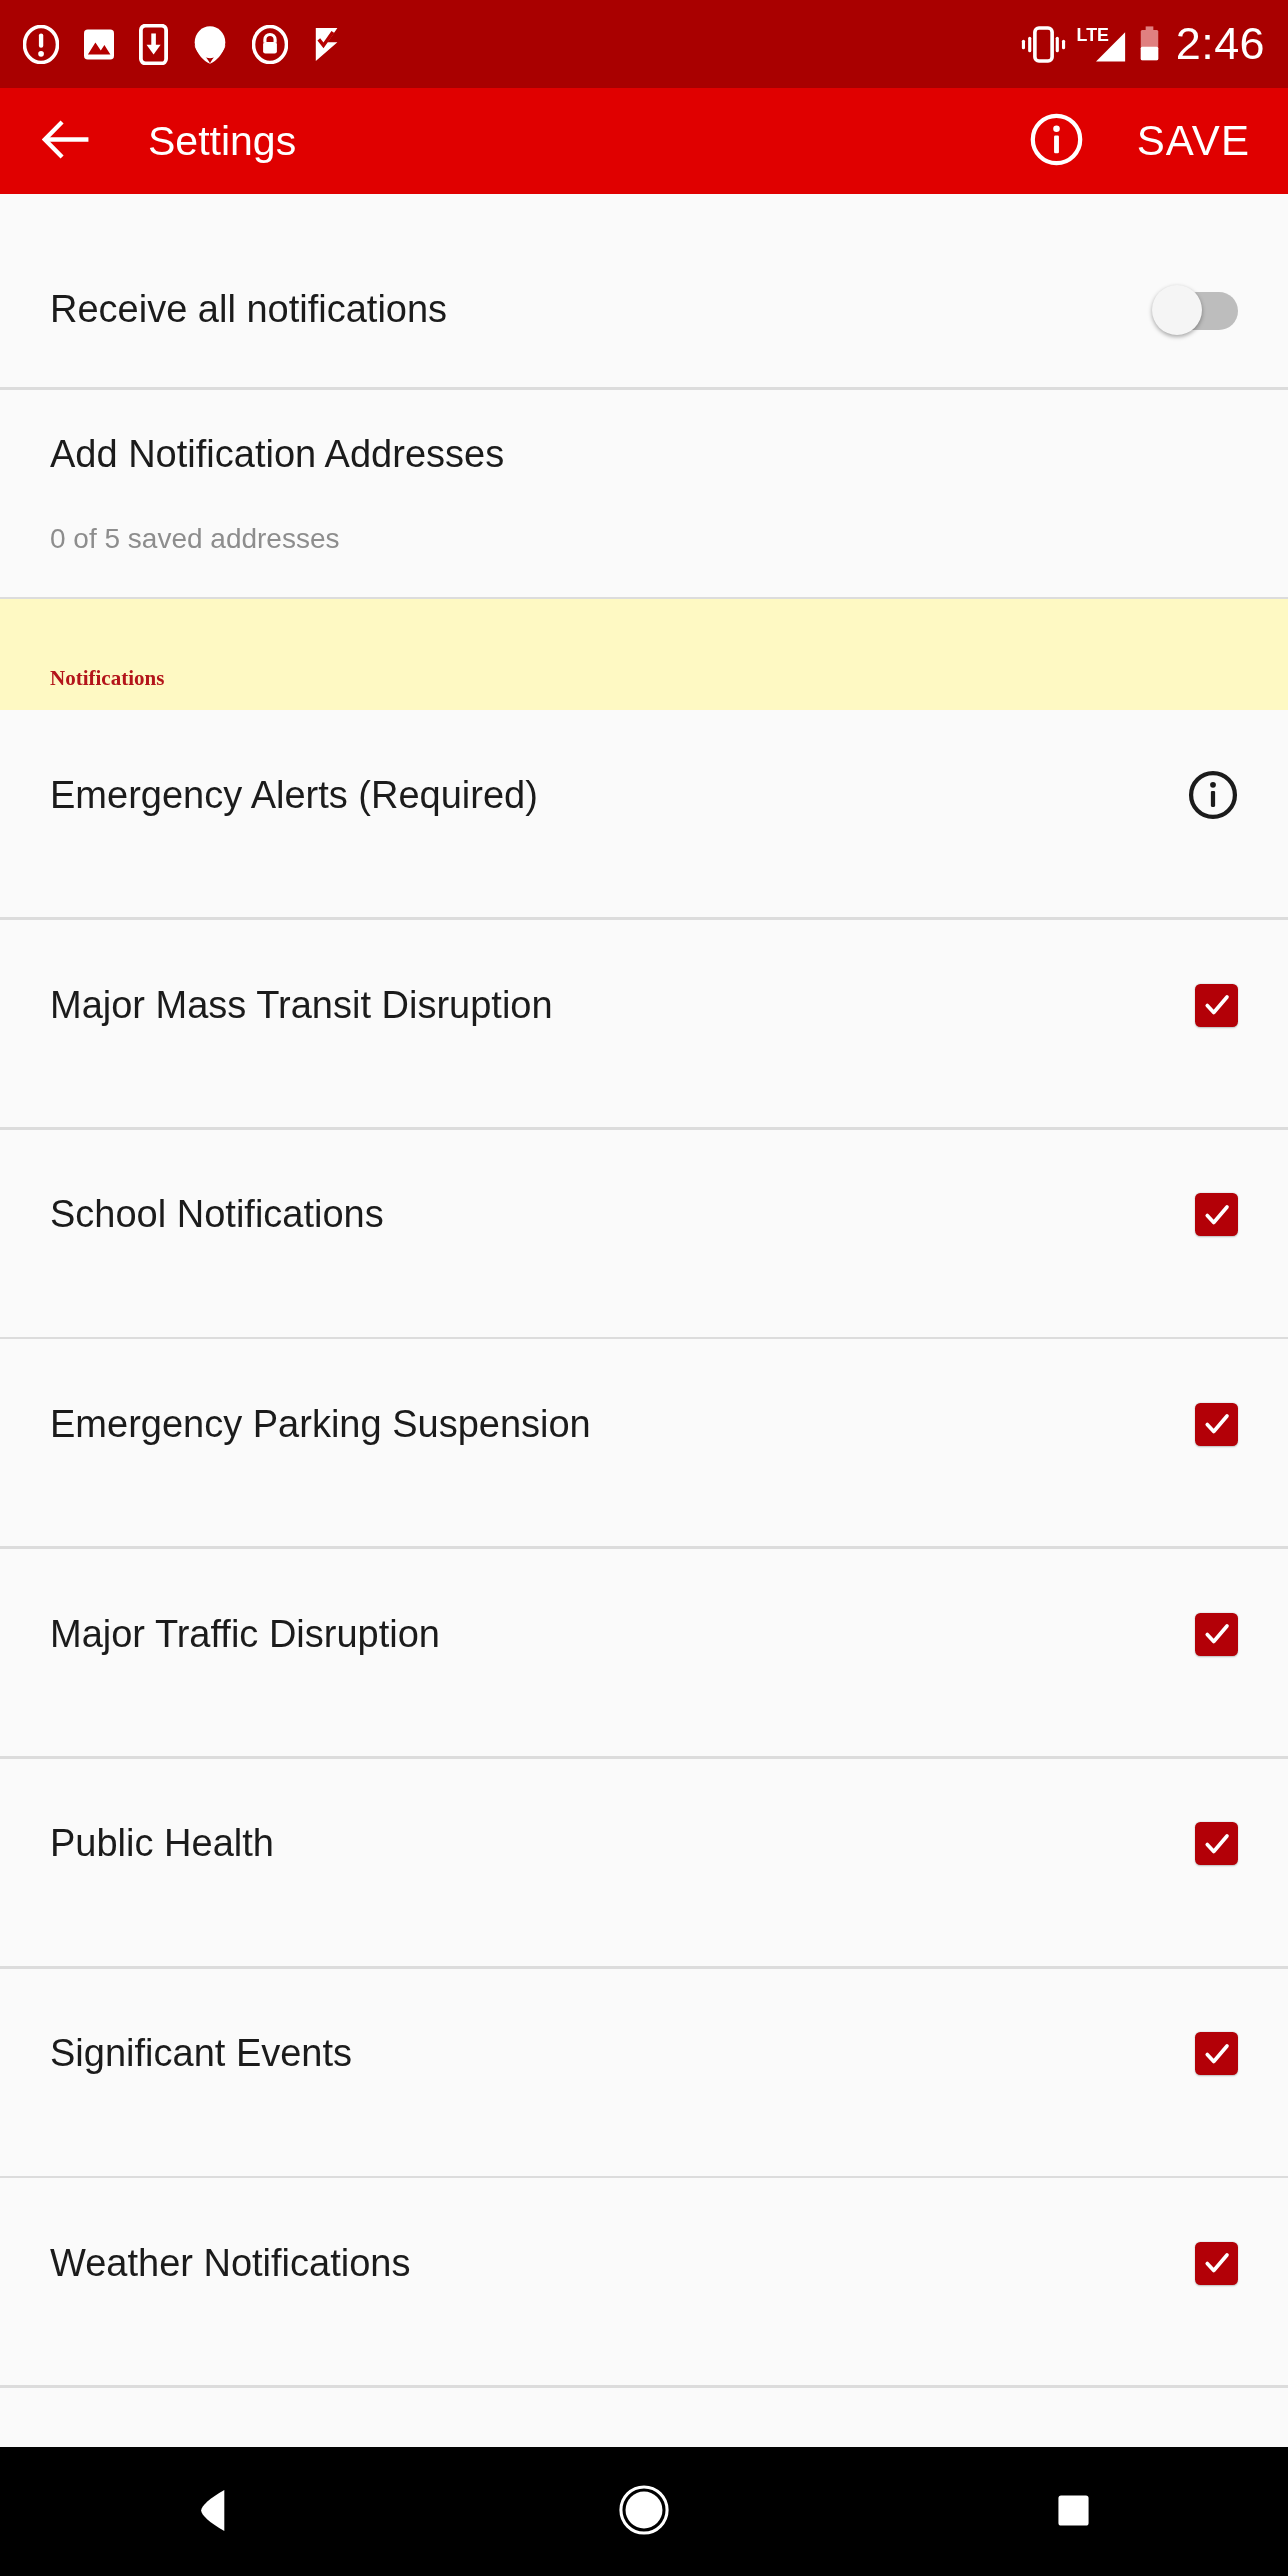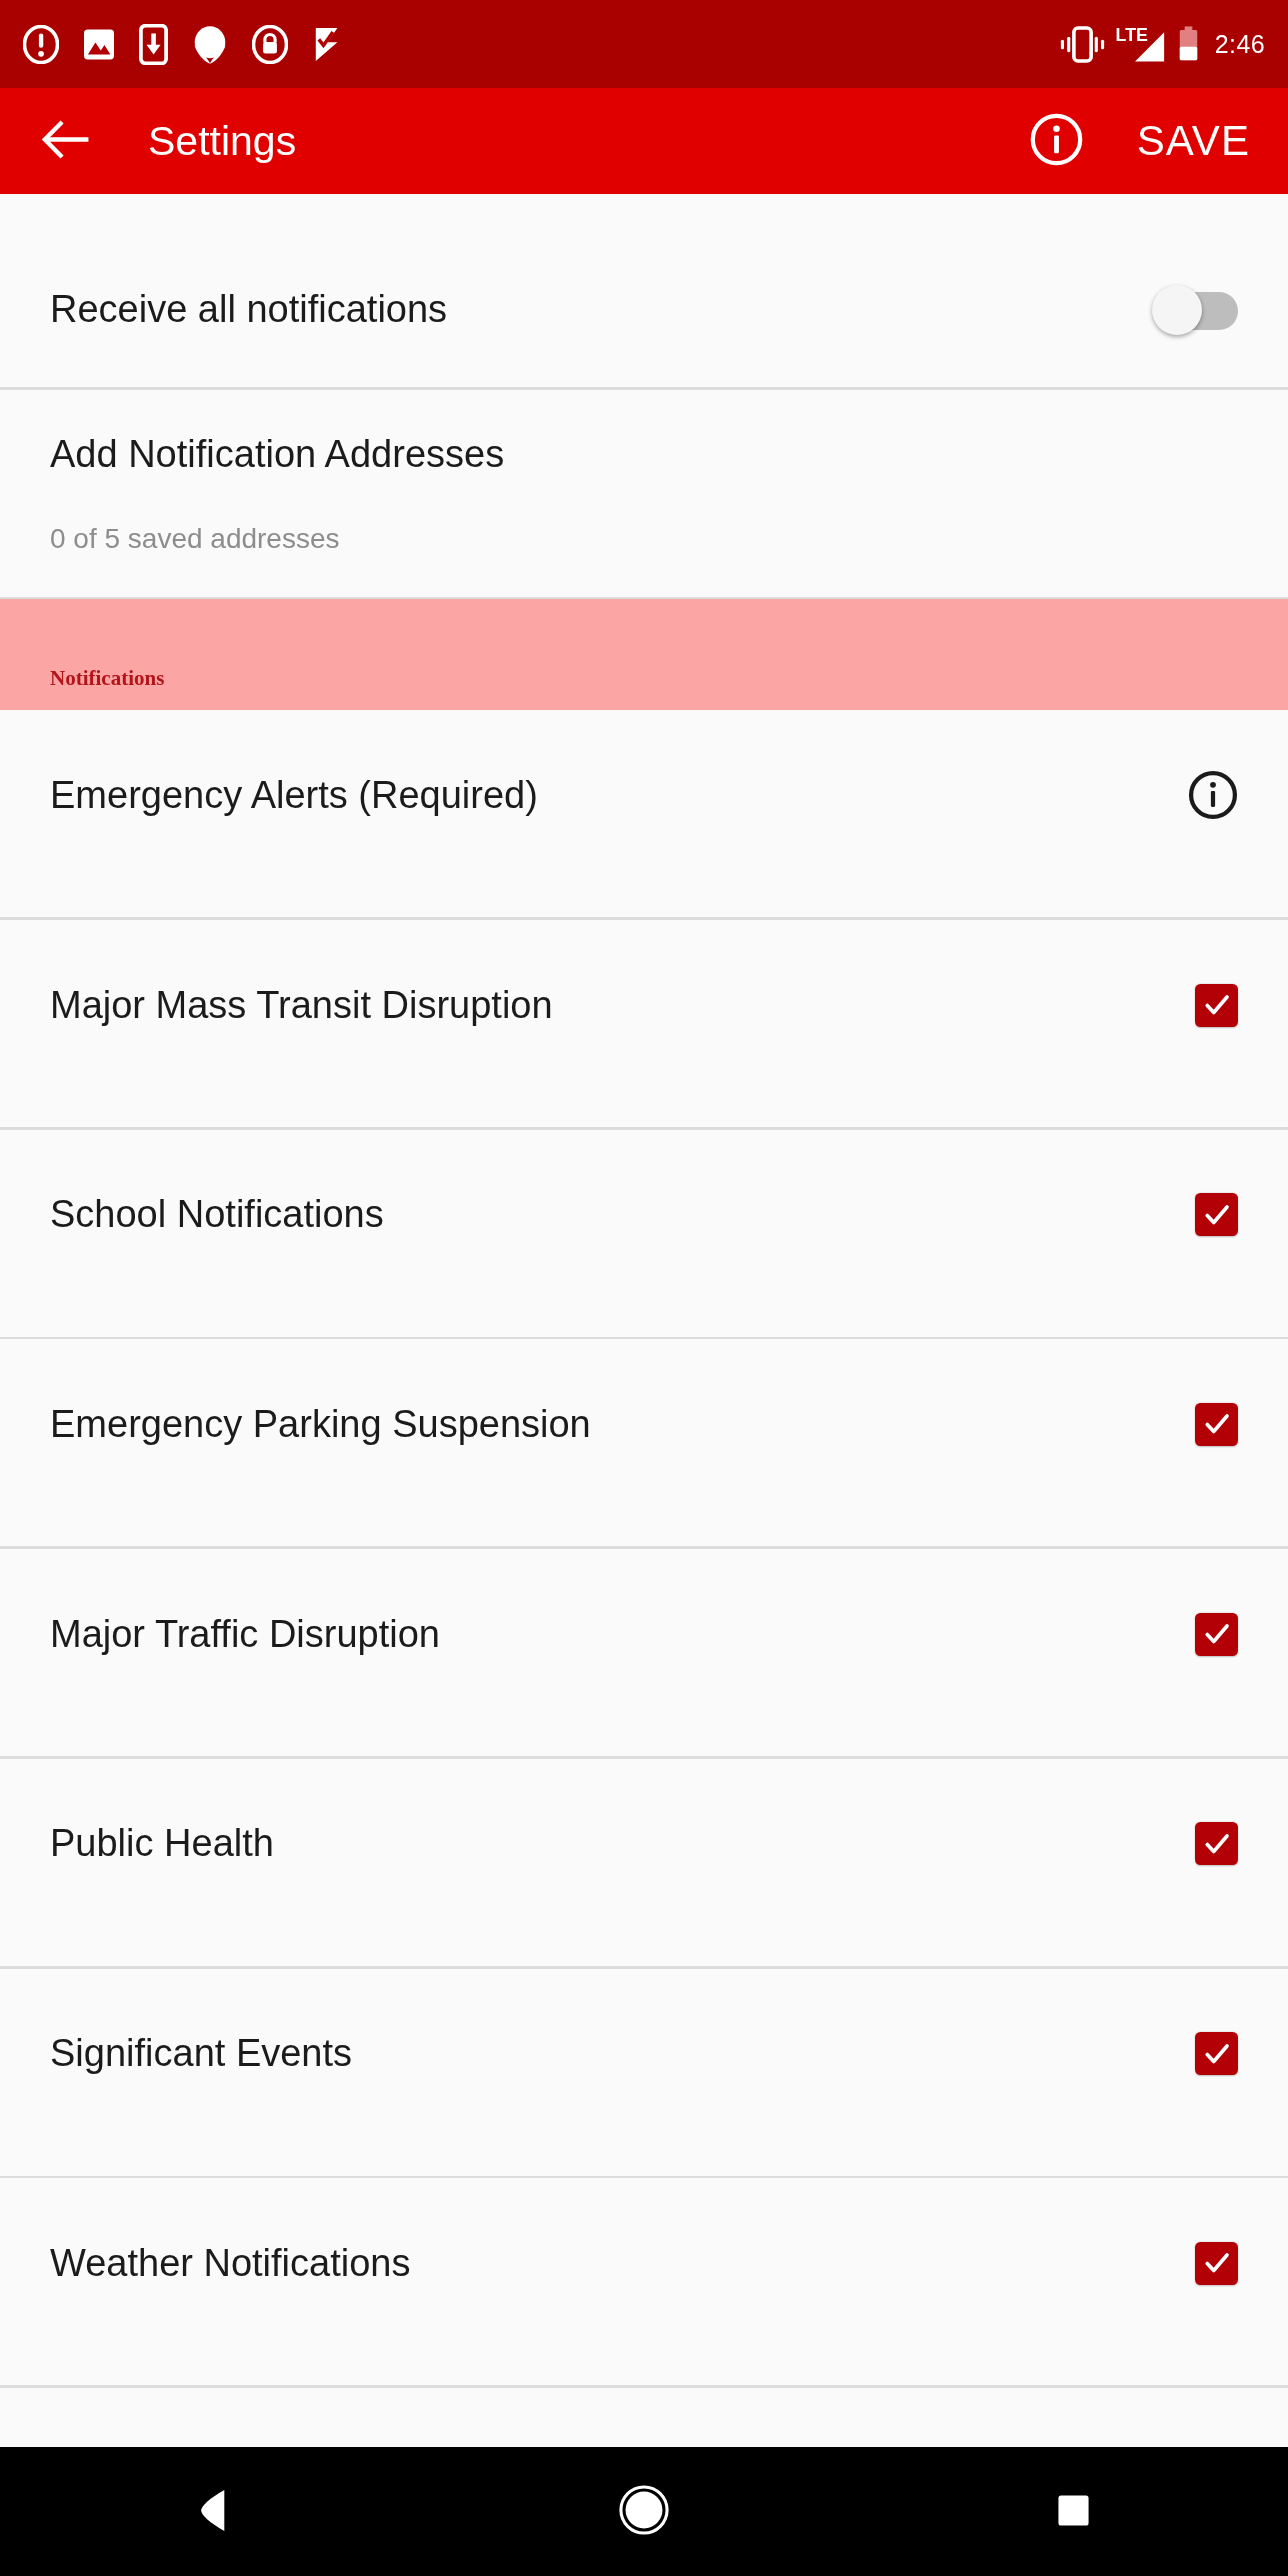--- a/index.html
+++ b/index.html
@@ -41,21 +41,21 @@
   .status-right {
     display: flex;
     align-items: center;
     gap: 8px;
   }
   .sb-icon {
     display: block;
   }
   .status-clock {
     color: #ffffff;
-    font-size: 25px;
+    font-size: 45px;
     letter-spacing: 0.4px;
     margin-left: 7.2px;
     font-family: "Liberation Sans", sans-serif;
   }
 
   
   .app-bar {
     height: 106px;
     background: #e00000;
     display: flex;
@@ -93,21 +93,21 @@
     color: #ffffff;
     font-size: 42px;
     letter-spacing: 1.1px;
     cursor: pointer;
     font-family: "Liberation Sans", sans-serif;
   }
 
   
   .content {
     flex: 1;
-    background: #fca5a5;
+    background: #fef9c3;
     overflow: hidden;
     position: relative;
   }
   .row {
     position: relative;
     display: flex;
     align-items: center;
     padding: 0 50px;
     box-sizing: border-box;
     background: #fafafa;

